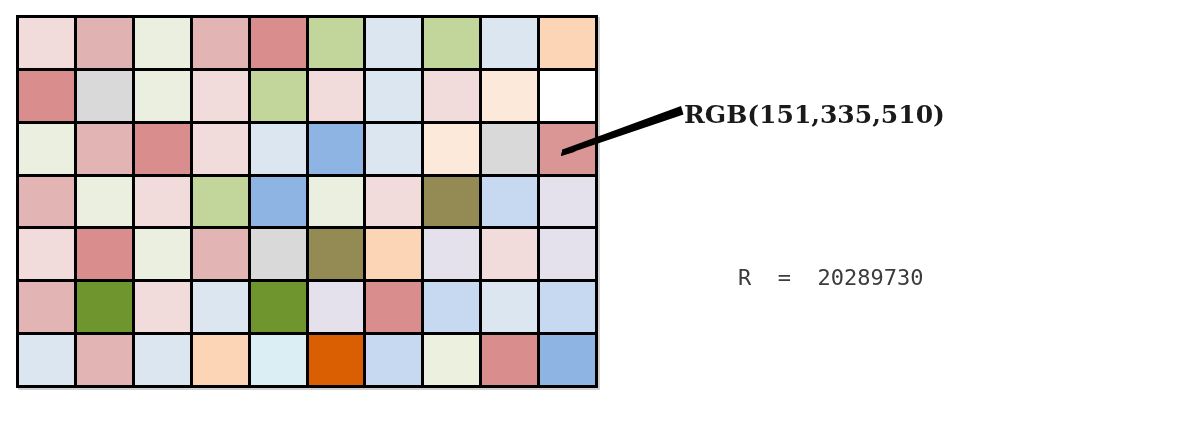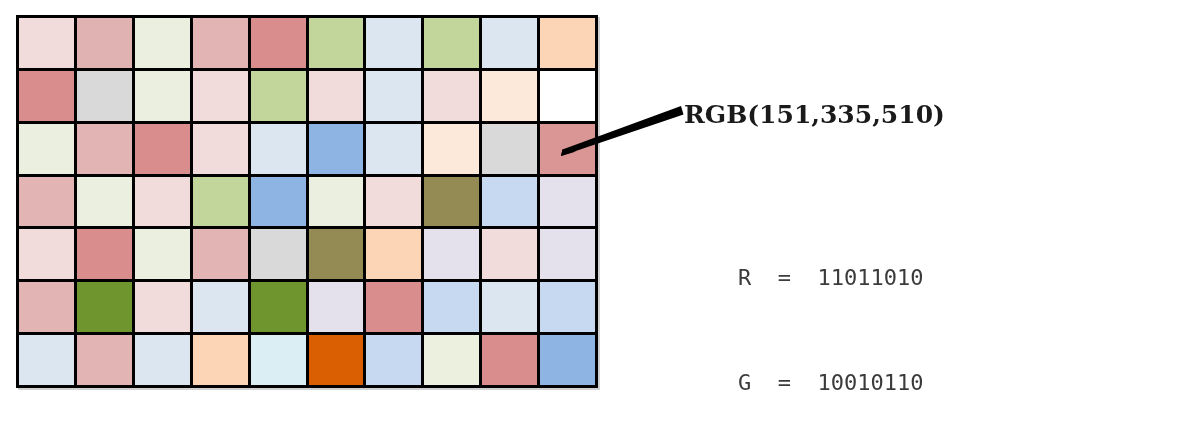--- a/index.html
+++ b/index.html
@@ -160,18 +160,17 @@
     </div>
 
   <svg id="callout-arrow" viewBox="0 0 150 85" xmlns="http://www.w3.org/2000/svg">
     <polygon points="11,71 12.5,64.5 131,21 133.5,29.5" fill="#000000"></polygon>
     <polygon points="11,71 12.5,64.5 26,66.5" fill="#000000"></polygon>
   </svg>
 
   <div id="rgb-label">RGB(151,335,510)</div>
 
   <div id="binary-block">
-    <div class="binary-row">R  =  11011010</div>
-    <div class="binary-row">G  =  10010110</div>
+    <div class="binary-row">R  =  20289730</div>
     
   </div>
 
 </div>
 
 </body></html>

